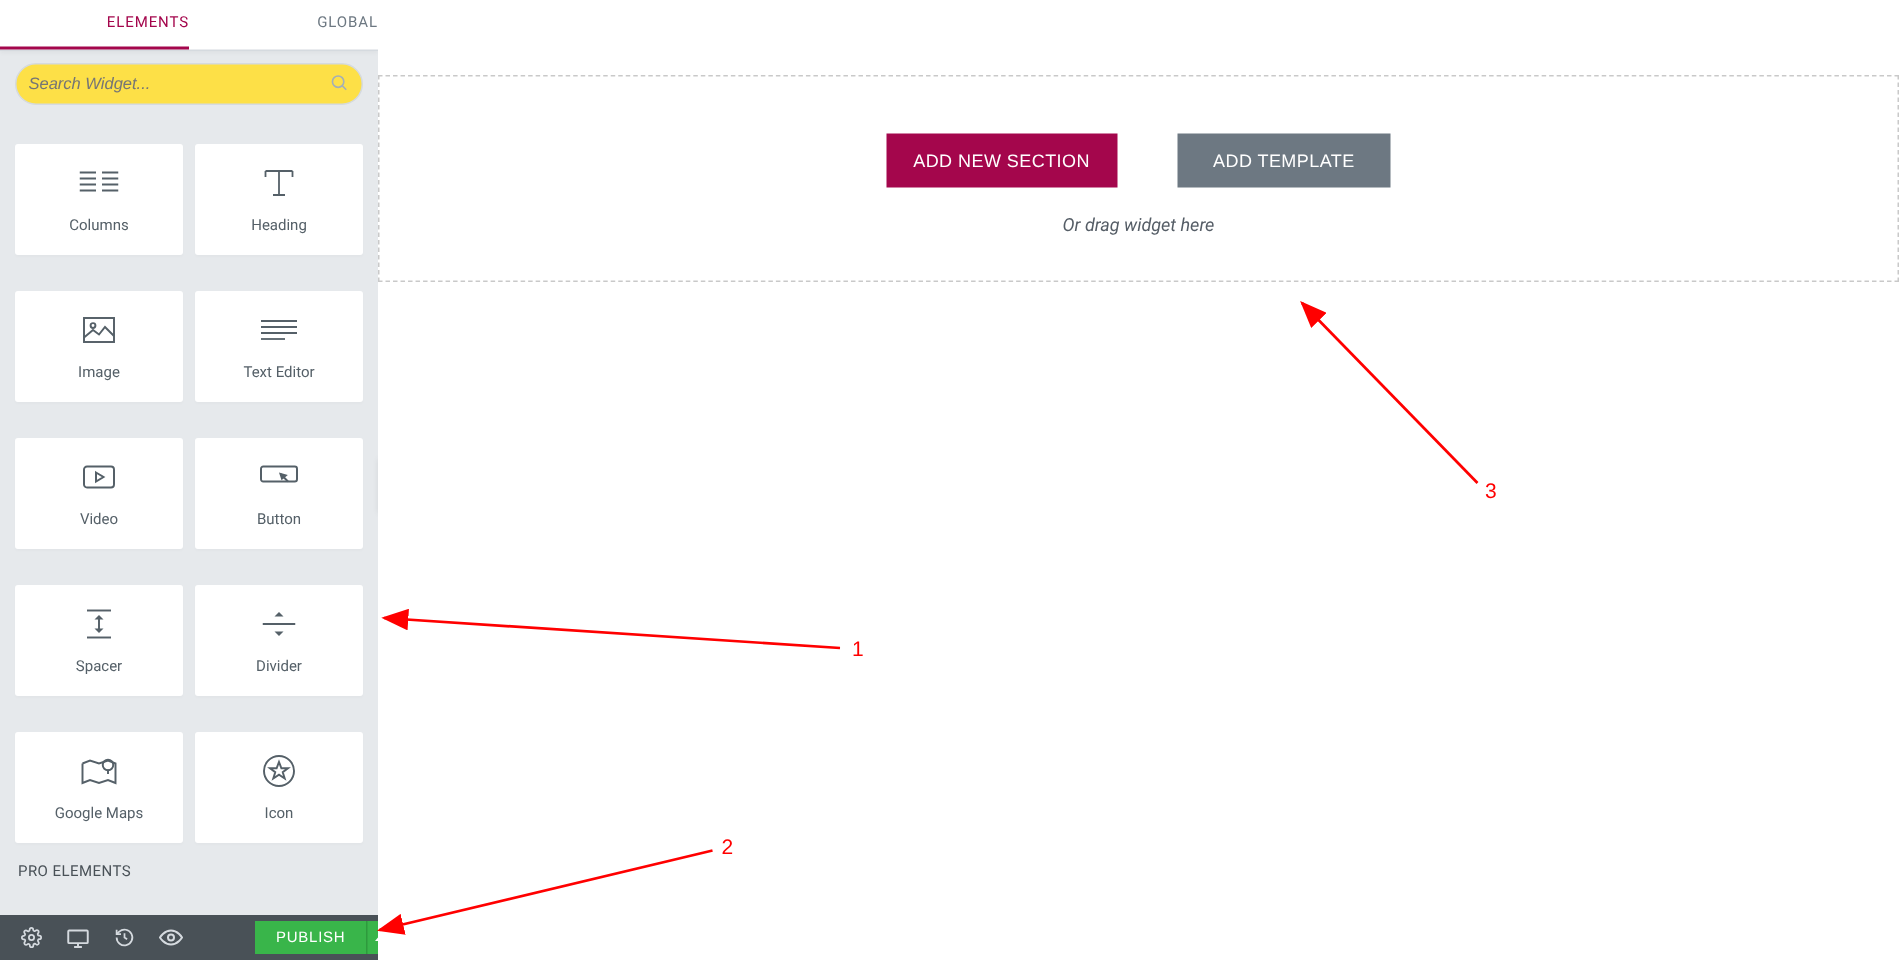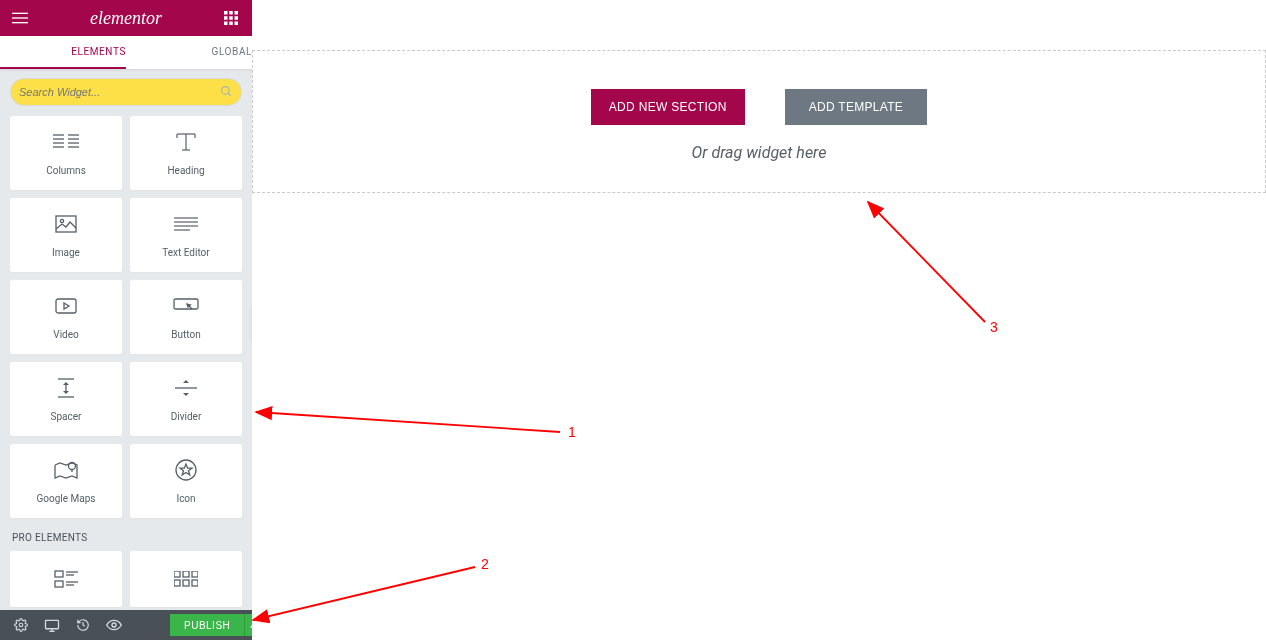--- a/index.html
+++ b/index.html
@@ -37,21 +37,21 @@
 .search-box input {
   flex: 1; border: none; outline: none; font-size: 11px; color: #6d7882;
   font-style: italic; background: transparent;
 }
 .search-box .sicon { color: #a4afb7; }
 
 .widget-grid { display: grid; grid-template-columns: 1fr 1fr; gap: 8px; }
 .widget-card {
   background: #fff; border: 1px solid #fff; border-radius: 2px;
   height: 74px; display: flex; flex-direction: column; align-items: center; justify-content: center;
-  gap: 12px; cursor: grab; box-shadow: 0 1px 2px rgba(0,0,0,.02);
+  gap: 12px; cursor: grab; box-shadow: 0 1px 2px rgba(0,0,0,.02); margin-top: 16px;
 }
 .widget-card .wicon { color: #556068; height: 22px; display: flex; align-items: center; justify-content: center; }
 .widget-card .wlabel { font-size: 10px; color: #556068; }
 
 .section-title {
   font-size: 10px; color: #495157; padding: 14px 2px 8px 2px; letter-spacing: .3px;
 }
 
 
 .panel-footer {
@@ -93,53 +93,30 @@
 }
 .action-row { display: flex; gap: 40px; justify-content: center; }
 .btn-primary {
   background: #a4064c; color: #fff; border: none;
   font-size: 12px; padding: 11px 18px; letter-spacing: .3px; cursor: pointer;
 }
 .btn-secondary {
   background: #6d7882; color: #fff; border: none;
   font-size: 12px; padding: 11px 24px; letter-spacing: .3px; cursor: pointer;
 }
-.drag-hint { margin-top: 18px; font-size: 16px; font-style: italic; color: #555d66; }
+.drag-hint { margin-top: 18px; font-size: 12px; font-style: italic; color: #555d66; }
 
 
 .annot { position: absolute; left: 0; top: 0; pointer-events: none; }
 .annot text { font-size: 14px; fill: #ff0000; font-family: Arial, sans-serif; }
 </style>
 </head>
 <body>
 
 <div class="panel">
-  <div class="panel-header">
-    <span class="ham">
-      <svg viewBox="0 0 24 24" width="16" height="16" fill="#fff">
-          <rect y="4" width="24" height="2"></rect>
-          <rect y="11" width="24" height="2"></rect>
-          <rect y="18" width="24" height="2"></rect>
-        </svg>
-    </span>
-    <span class="brand">elementor</span>
-    <span class="grid-btn">
-      <svg viewBox="0 0 24 24" width="14" height="14" fill="#fff">
-          <rect x="0" y="0" width="6" height="6"></rect>
-          <rect x="9" y="0" width="6" height="6"></rect>
-          <rect x="18" y="0" width="6" height="6"></rect>
-          <rect x="0" y="9" width="6" height="6"></rect>
-          <rect x="9" y="9" width="6" height="6"></rect>
-          <rect x="18" y="9" width="6" height="6"></rect>
-          <rect x="0" y="18" width="6" height="6"></rect>
-          <rect x="9" y="18" width="6" height="6"></rect>
-          <rect x="18" y="18" width="6" height="6"></rect>
-        </svg>
-    </span>
-  </div>
 
   <div class="tabs">
     <div class="tab active">ELEMENTS</div>
     <div class="tab">GLOBAL</div>
   </div>
 
   <div class="scroll-area">
     <div class="search-box">
       <input placeholder="Search Widget..." style="">
       <span class="sicon">

